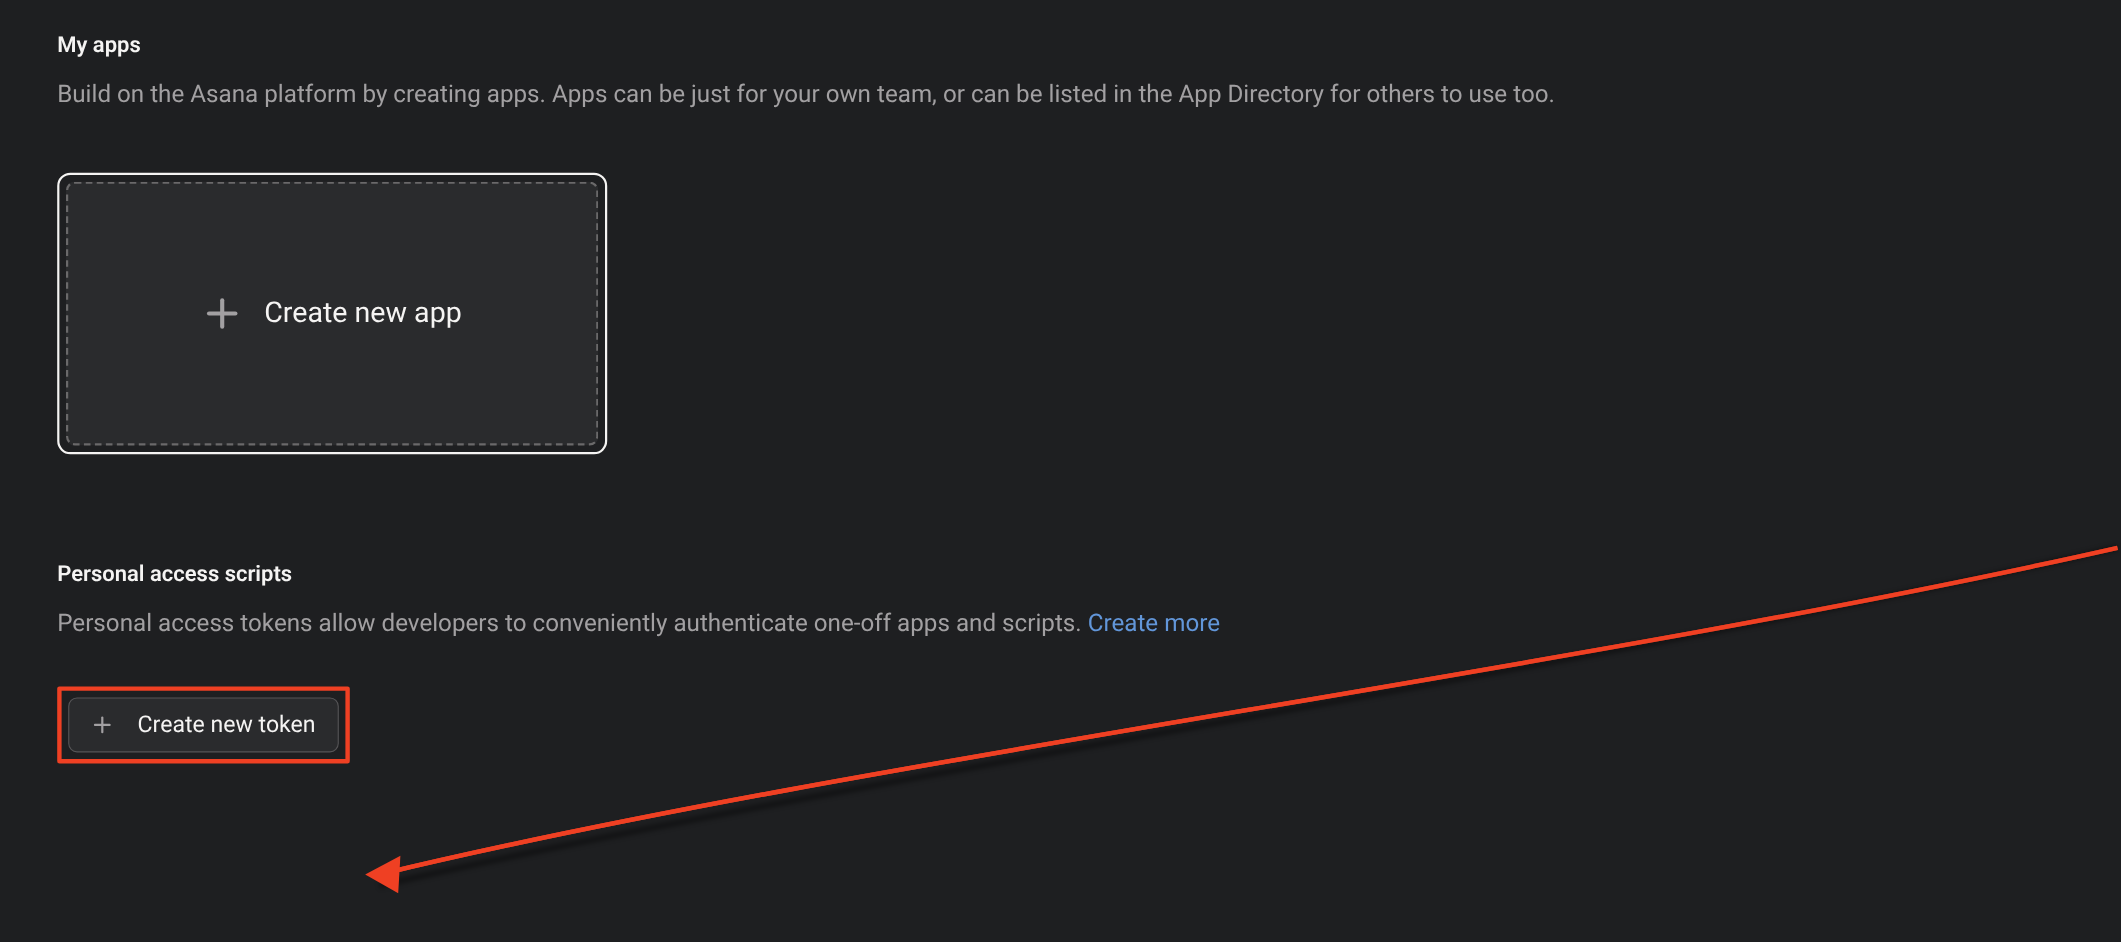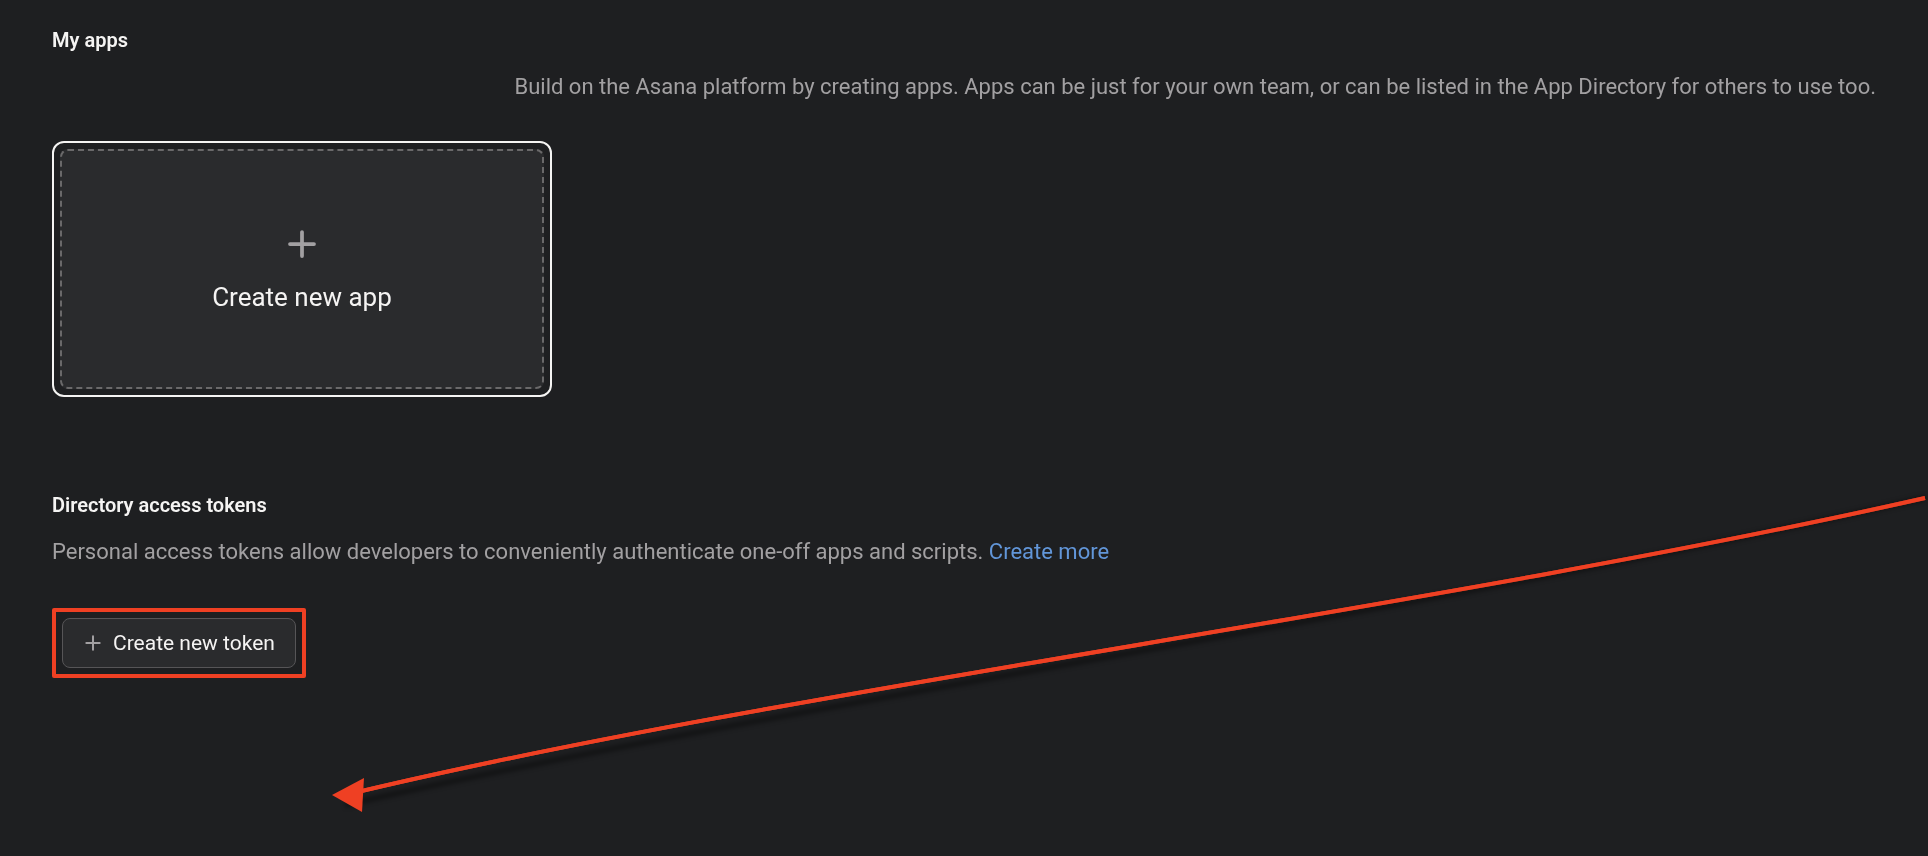--- a/index.html
+++ b/index.html
@@ -22,42 +22,41 @@
     font-size: 20px;
     font-weight: 600;
     color: #f5f4f3;
     margin-bottom: 18px;
   }
 
   .section-desc {
     font-size: 22px;
     color: #a2a0a2;
     line-height: 1.5;
-    margin-bottom: 38px;
-    text-align: right;
+    margin-bottom: 54px;
   }
 
   .create-app-card {
     width: 500px;
     height: 256px;
     border: 2px solid #f5f4f3;
     border-radius: 12px;
     padding: 6px;
     cursor: pointer;
     margin-bottom: 96px;
   }
 
   .create-app-inner {
     width: 100%;
     height: 100%;
     border: 2px dashed #6a696a;
     border-radius: 8px;
     background: #2a2b2d;
     display: flex;
-    flex-direction: column;
+    flex-direction: row;
     align-items: center;
     justify-content: center;
     gap: 20px;
   }
 
   .plus-icon {
     color: #a2a0a2;
     display: flex;
     align-items: center;
     justify-content: center;
@@ -89,21 +88,21 @@
   .create-token-wrapper {
     display: inline-block;
     border: 4px solid #ef4023;
     padding: 6px;
     border-radius: 2px;
   }
 
   .create-token-button {
     display: inline-flex;
     align-items: center;
-    gap: 10px;
+    gap: 22px;
     background: #2a2b2d;
     border: 1px solid #565557;
     border-radius: 8px;
     padding: 12px 20px;
     font-size: 21px;
     color: #f5f4f3;
     cursor: pointer;
     font-family: inherit;
   }
 
@@ -136,21 +135,21 @@
           <line x1="12" y1="4" x2="12" y2="20"></line>
           <line x1="4" y1="12" x2="20" y2="12"></line>
         </svg>
       </span>
       <span class="create-app-label">Create new app</span>
     </div>
   </div>
 </section>
 
 <section class="tokens-section">
-  <h2 class="section-title">Directory access tokens</h2>
+  <h2 class="section-title">Personal access scripts</h2>
   <p class="tokens-desc">
     <span>Personal access tokens allow developers to conveniently authenticate one-off apps and scripts. </span><a class="learn-more-link">Create more</a>
   </p>
 
   <div class="create-token-wrapper">
     <button class="create-token-button">
       <span class="small-plus">
         <svg width="20" height="20" viewBox="0 0 24 24" fill="none" stroke="currentColor" stroke-width="2.4" stroke-linecap="round">
           <line x1="12" y1="4" x2="12" y2="20"></line>
           <line x1="4" y1="12" x2="20" y2="12"></line>

